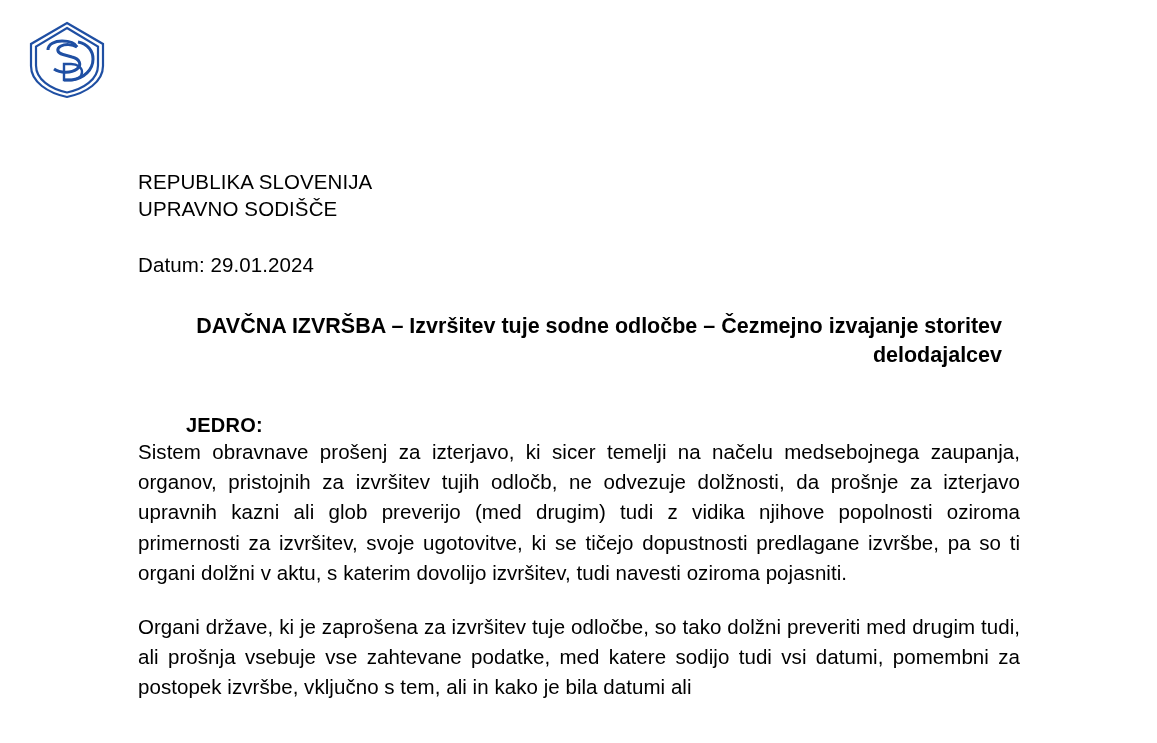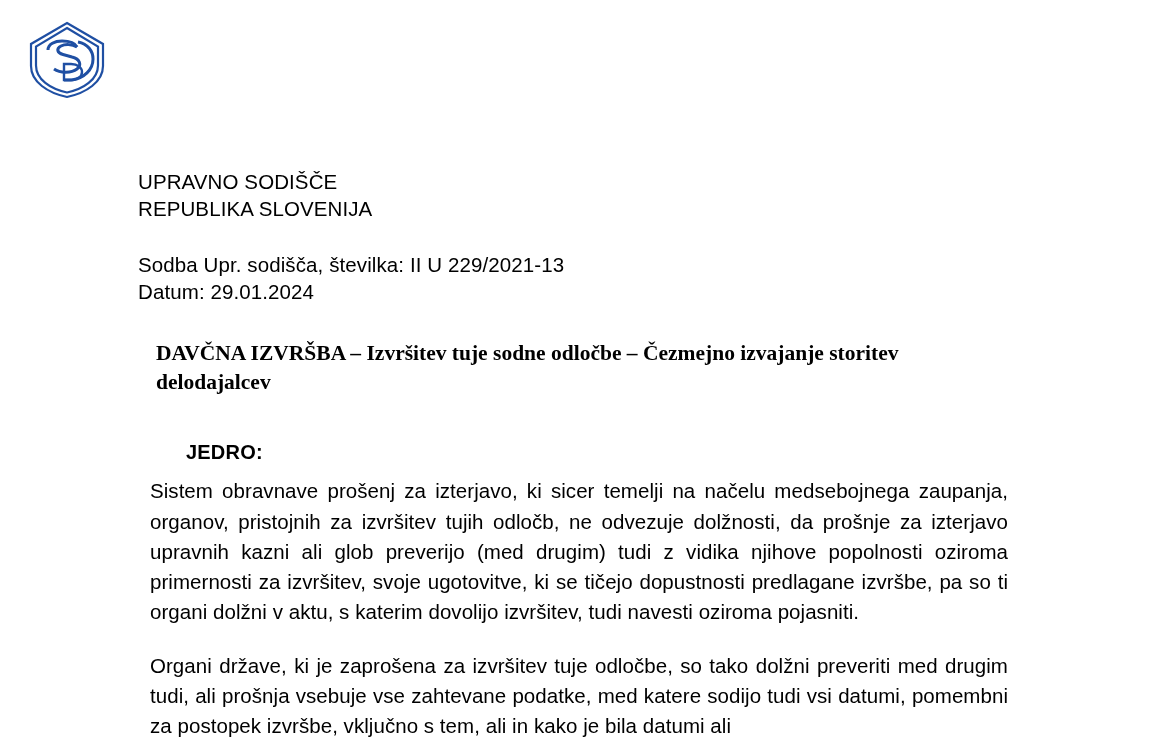--- a/index.html
+++ b/index.html
@@ -50,41 +50,40 @@
     letter-spacing: 0.1px;
   }
   .meta-block div {
     white-space: nowrap;
   }
 
   .doc-title {
     margin-top: 34px;
     font-size: 21.5px;
     font-weight: bold;
-    text-align: left;
+    text-align: right;
     line-height: 1.36;
     padding: 0 18px;
-    font-family: Liberation Serif, serif;
   }
 
   .section {
     margin-top: 44px;
   }
   .section-heading {
     font-size: 20px;
     font-weight: bold;
     letter-spacing: 0.2px;
     margin-left: 48px;
   }
 
   .para {
     font-size: 20.5px;
     line-height: 1.47;
     text-align: justify;
-    margin: 12px;
+    margin: 0;
     letter-spacing: 0.05px;
   }
   .para + .para {
     margin-top: 24px;
   }
 </style>
 </head>
 <body>
 
 <div class="logo">
@@ -96,26 +95,25 @@
       <path d="M53 27 C48 24 41 24 37 26 C32 28.5 33 33 39 34.5 L48 37 C56 39 58 45 53 49 C47 53.5 36 53 30 49" stroke-width="3"></path>
       <path d="M54 22 C64 24 69 31 69 39 C69 50 60 58 48 60 L40 60" stroke-width="3"></path>
       <path d="M40 60 L40 44 L47 44 C54 44 58 48 58 52 C58 57 53 60 47 60 Z" stroke-width="2.4"></path>
     </g>
   </svg>
 </div>
 
 <div class="page">
 
   <div class="header-block">
+    <div>REPUBLIKA SLOVENIJA</div>
     <div>UPRAVNO SODIŠČE</div>
-    <div>REPUBLIKA SLOVENIJA</div>
   </div>
 
   <div class="meta-block">
-    <div>Sodba Upr. sodišča, številka: II U 229/2021-13</div>
     <div>Datum: 29.01.2024</div>
   </div>
 
   <div class="doc-title">DAVČNA IZVRŠBA – Izvršitev tuje sodne odločbe – Čezmejno izvajanje storitev delodajalcev</div>
 
   <div class="section">
     <div class="section-heading">JEDRO:</div>
     <p class="para">Sistem obravnave prošenj za izterjavo, ki sicer temelji na načelu medsebojnega zaupanja, organov, pristojnih za izvršitev tujih odločb, ne odvezuje dolžnosti, da prošnje za izterjavo upravnih kazni ali glob preverijo (med drugim) tudi z vidika njihove popolnosti oziroma primernosti za izvršitev, svoje ugotovitve, ki se tičejo dopustnosti predlagane izvršbe, pa so ti organi dolžni v aktu, s katerim dovolijo izvršitev, tudi navesti oziroma pojasniti.</p>
     <p class="para">Organi države, ki je zaprošena za izvršitev tuje odločbe, so tako dolžni preveriti med drugim tudi, ali prošnja vsebuje vse zahtevane podatke, med katere sodijo tudi vsi datumi, pomembni za postopek izvršbe, vključno s tem, ali in kako je bila datumi ali</p>
   </div>

